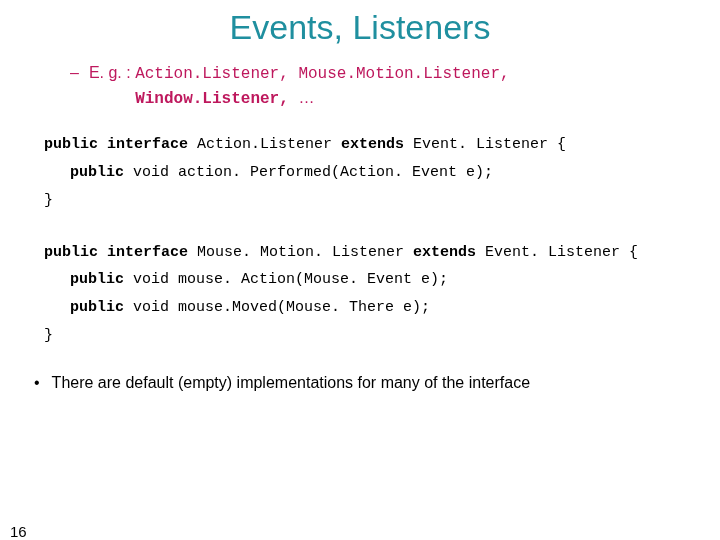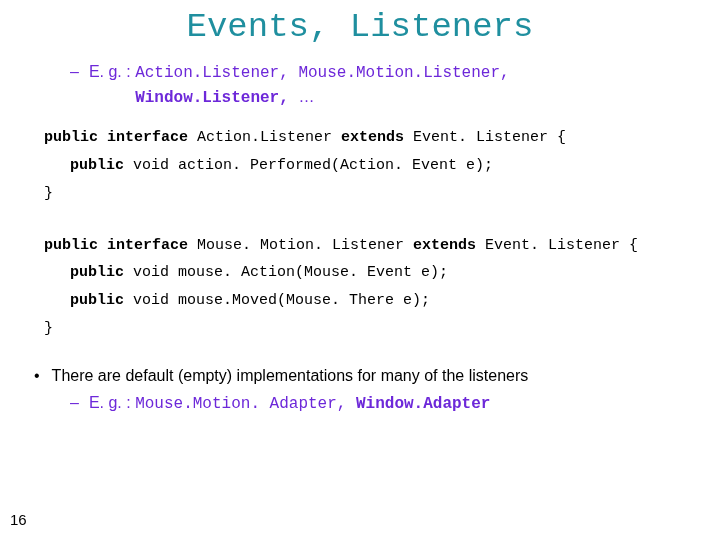--- a/index.html
+++ b/index.html
@@ -11,66 +11,65 @@
     position: relative;
     overflow: hidden;
   }
   .title {
     text-align: center;
     font-size: 34px;
     color: #1f8f9f;
     padding-top: 8px;
     padding-bottom: 14px;
     font-weight: 400;
-    font-family: Liberation Mono, monospace;
   }
   .content {
     padding-left: 34px;
     padding-right: 20px;
   }
   .bullet1 {
     font-size: 16px;
     color: #000;
     margin-bottom: 6px;
   }
   .bullet1::before {
     content: "•";
     margin-right: 12px;
   }
   .bullet2 {
     font-size: 16px;
-    color: #6d28d9;
+    color: #be185d;
     padding-left: 36px;
     margin-bottom: 4px;
     line-height: 1.45;
   }
   .bullet2 .dash {
     margin-right: 10px;
   }
   .mono { font-family: "Courier New", Courier, monospace; }
   .bi { font-weight: bold; }
   .codeblock {
     font-family: "Courier New", Courier, monospace;
     font-size: 15px;
     color: #000;
-    margin-top: 14px;
+    margin-top: 20px;
     margin-bottom: 24px;
     line-height: 1.85;
     padding-left: 10px;
     white-space: pre;
   }
   .codeblock .kw { font-weight: bold; }
   .codeblock .ind { display: inline-block; width: 26px; }
   .lower {
     margin-top: 10px;
   }
   .page-num {
     position: absolute;
     left: 10px;
-    bottom: 12px;
+    bottom: 0;
     font-size: 15px;
     color: #000;
   }
 </style>
 </head>
 <body>
 
 <h1 class="title">Events, Listeners</h1>
 
 <div class="content">
@@ -84,21 +83,18 @@
   <div class="codeblock"><span class="kw">public interface </span><span>Action.Listener </span><span class="kw">extends </span><span>Event. Listener {</span>
 <span class="ind"></span><span class="kw">public </span><span>void action. Performed(Action. Event e);</span>
 <span>}</span></div>
 
   <div class="codeblock"><span class="kw">public interface </span><span>Mouse. Motion. Listener </span><span class="kw">extends </span><span>Event. Listener {</span>
 <span class="ind"></span><span class="kw">public </span><span>void mouse. Action(Mouse. Event e);</span>
 <span class="ind"></span><span class="kw">public </span><span>void mouse.Moved(Mouse. There e);</span>
 <span>}</span></div>
 
   <div class="lower">
-    <div class="bullet1">There are default (empty) implementations for many of the listeners</div>
-    <div class="bullet2">
-      <span class="dash">–</span><span>E. g. : </span><span class="mono">Mouse.Motion. Adapter, </span><span class="mono bi">Window.Adapter</span>
-    </div>
+    <div class="bullet1">There are default (empty) implementations for many of the interface</div>
   </div>
 
 </div>
 
 <div class="page-num">16</div>
 
 </body></html>

